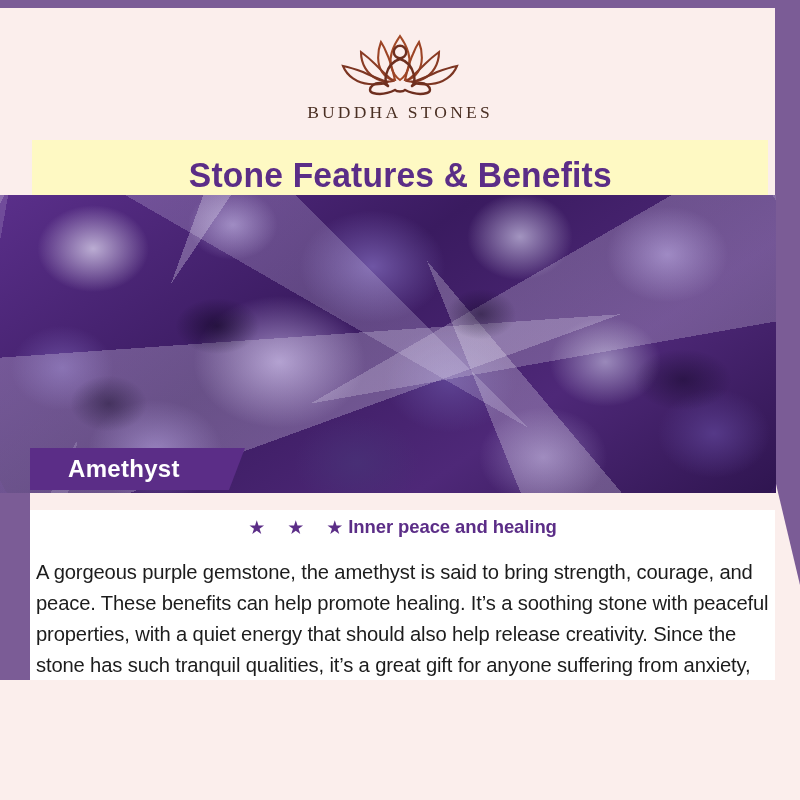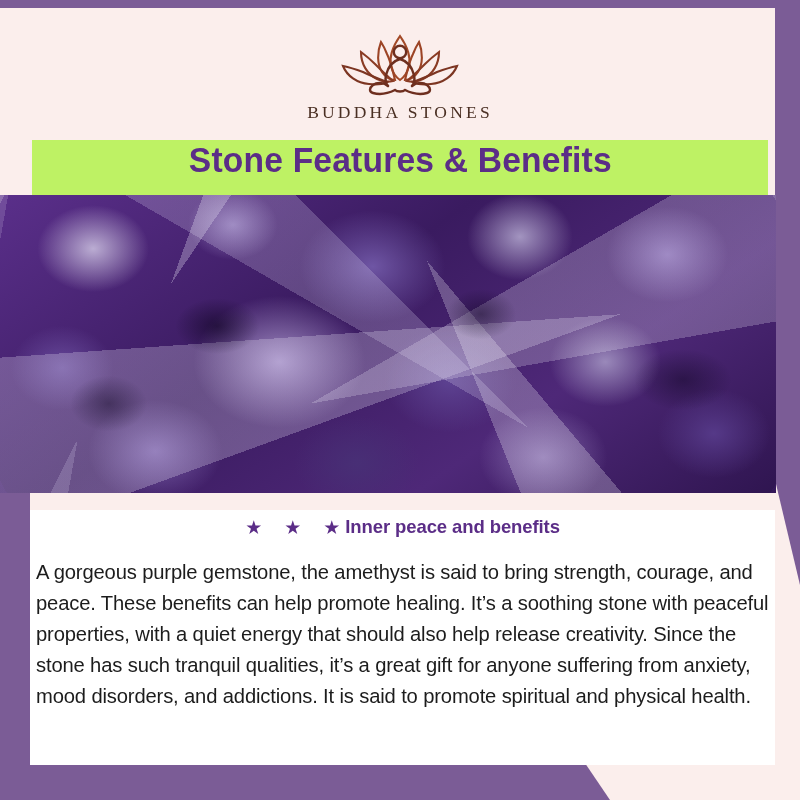--- a/index.html
+++ b/index.html
@@ -9,21 +9,21 @@
   body {
     width: 800px;
     height: 800px;
     background: #fbeeec;
     font-family: "Liberation Sans", sans-serif;
     overflow: hidden;
   }
   .page {
     position: relative;
     width: 800px;
-    height: 800px;
+    height: 680px;
     background: #fbeeec;
     overflow: hidden;
   }
 
   
   .frame-top {
     position: absolute;
     left: 0; top: 0;
     width: 800px; height: 8px;
     background: #7b5c96;
@@ -73,23 +73,23 @@
     letter-spacing: 3.2px;
     color: #4a2f23;
     font-weight: 400;
   }
 
   
   .title-bar {
     position: absolute;
     left: 32px; top: 140px;
     width: 736px; height: 55px;
-    background: #bef264;
-    display: flex;
-    align-items: flex-start;
+    background: #fef9c3;
+    display: flex;
+    align-items: flex-end;
     justify-content: center;
   }
   .title-text {
     font-family: "Liberation Sans Narrow", "Liberation Sans", sans-serif;
     font-size: 35px;
     font-weight: bold;
     color: #5b2d87;
     letter-spacing: 0.2px;
     transform: scaleX(0.96);
   }
@@ -268,32 +268,35 @@
     <div class="title-text">Stone Features &amp; Benefits</div>
   </div>
 
   <div class="hero">
     <div class="hero-art"></div>
     <div class="hero-facets"></div>
     <div class="hero-shards"></div>
     <div class="hero-dark"></div>
   </div>
 
+  <div class="stone-banner">
+    <span class="stone-banner-text">Amethyst</span>
+  </div>
 
   <div class="cream-strip"></div>
   <div class="content"></div>
 
   <div class="features">
     <div class="feature">
       <span class="star-icon">★</span>
     </div>
     <div class="feature">
       <span class="star-icon">★</span>
     </div>
     <div class="feature">
       <span class="star-icon">★</span>
-      <span class="feature-label">Inner peace and benefits</span>
+      <span class="feature-label">Inner peace and healing</span>
     </div>
   </div>
 
   <div class="body-copy">A gorgeous purple gemstone, the amethyst is said to bring strength, courage, and peace. These benefits can help promote healing. It’s a soothing stone with peaceful properties, with a quiet energy that should also help release creativity. Since the stone has such tranquil qualities, it’s a great gift for anyone suffering from anxiety, mood disorders, and addictions. It is said to promote spiritual and physical health.</div>
 
 </div>
 
 </body></html>

